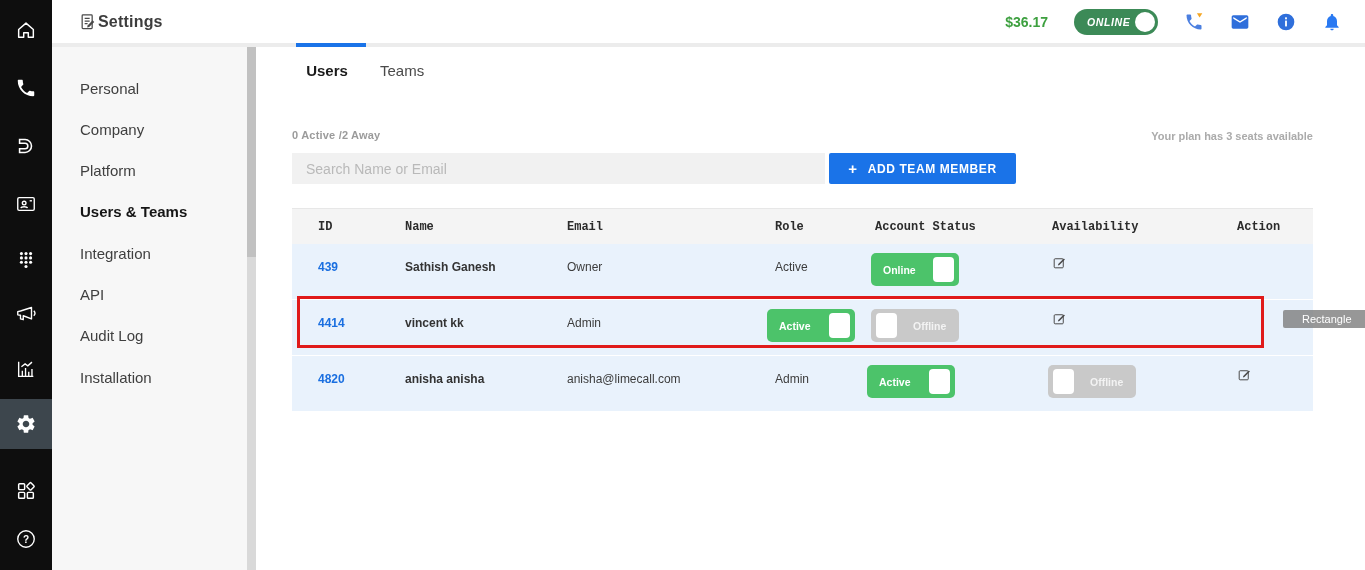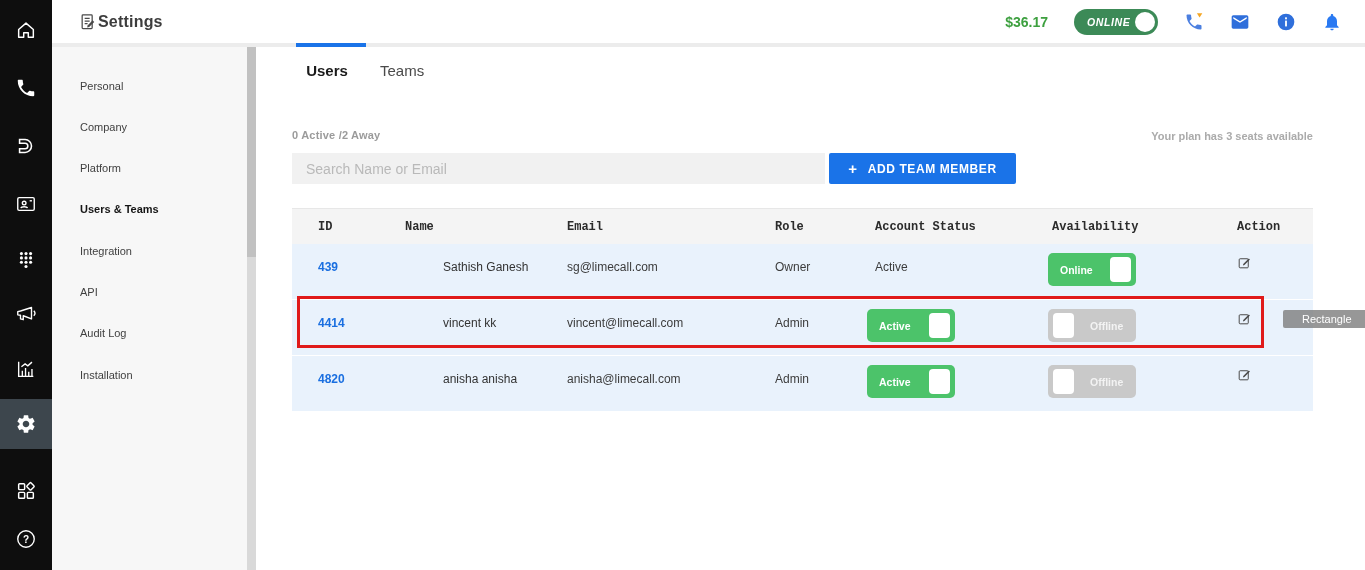--- a/index.html
+++ b/index.html
@@ -25,21 +25,21 @@
                  display:flex; align-items:center; cursor:pointer; }
   .online-pill .plabel { color:#fff; font-size:10.5px; font-weight:700; font-style:italic; letter-spacing:.6px; margin-left:13px; }
   .online-pill .pknob { position:absolute; right:3px; top:3px; width:20px; height:20px; border-radius:50%; background:#fff; }
   .tb-icon { width:20px; height:20px; cursor:pointer; display:inline-flex; }
 
   .header-band { position:absolute; left:52px; top:43px; width:1313px; height:4px; background:#ececec; z-index:4; }
   .tab-indicator { position:absolute; left:296px; top:43px; width:70px; height:4px; background:#1a73e8; z-index:5; }
 
   
   .sidebar { position:absolute; left:52px; top:47px; width:195px; height:523px; background:#f7f7f7; z-index:3; }
-  .sidebar-item { position:absolute; left:28px; font-size:11px; color:#3f3f3f; cursor:pointer; white-space:nowrap; }
+  .sidebar-item { position:absolute; left:28px; font-size:15px; color:#3f3f3f; cursor:pointer; white-space:nowrap; }
   .sidebar-item.active { font-weight:700; color:#151515; }
   .sidebar-scrollbar { position:absolute; left:247px; top:47px; width:9px; height:523px; background:#d9d9d9; z-index:3; }
   .sidebar-scrollbar .thumb { position:absolute; left:0; top:0; width:9px; height:210px; background:#c1c1c1; }
 
   
   .content { position:absolute; left:256px; top:52px; width:1109px; height:523px; background:#fff; }
   .tabs { position:absolute; left:40px; top:8px; display:flex; gap:18px; }
   .tab { font-size:15px; color:#4a4a4a; cursor:pointer; text-align:center; padding:2px 4px; }
   .tab.active { font-weight:700; color:#1b1b1b; min-width:62px; }
 
@@ -55,21 +55,21 @@
   .add-btn .plus { font-size:15px; font-weight:700; line-height:1; }
 
   
   .table { position:absolute; left:36px; top:156px; width:1021px; }
   .thead, .trow { display:grid; grid-template-columns:87px 162px 208px 100px 177px 185px 1fr; padding-left:26px; }
   .thead { height:36px; background:#f4f4f4; border-top:1px solid #e7e7e7; align-items:center;font-family:Liberation Mono, monospace; }
   .hcell { font-size:12px; font-weight:700; color:#2b2b2b; }
   .trow { height:55px; background:#e9f2fc; margin-bottom:1px; align-items:start; }
   .tcell { font-size:12px; color:#3c3c3c; padding-top:16px; }
   .id-link { color:#1a6fe0; font-weight:700; cursor:pointer; }
-  .c-name { font-weight:400; color:#333;margin-left:38px; }
+  .c-name { font-weight:700; color:#333; }
   .c-status, .c-avail { padding-top:9px; }
   .c-status .status-text { display:inline-block; padding-top:7px; }
   .c-action { padding-top:11px; }
   .edit-btn { cursor:pointer; display:inline-flex; }
   .edit-btn svg { width:15px; height:15px; }
 
   .toggle { position:relative; display:inline-flex; align-items:center; width:88px; height:33px; border-radius:5px;
             cursor:pointer; }
   .toggle.on { background:#4cc36a; }
   .toggle.off { background:#c9c9c9; }
@@ -239,38 +239,36 @@
         <span class="hcell">Email</span>
         <span class="hcell">Role</span>
         <span class="hcell">Account Status</span>
         <span class="hcell">Availability</span>
         <span class="hcell">Action</span>
       </div>
       <div>
           <div class="trow">
             <div class="tcell c-id"><span class="id-link">439</span></div>
             <div class="tcell c-name">Sathish Ganesh</div>
-            <div class="tcell c-email">sg@limecall.com</div>
             <div class="tcell c-role">Owner</div>
             <div class="tcell c-status"><span class="status-text">Active</span></div>
             <div class="tcell c-avail"><span class="toggle on">
                 <span class="knob"></span>
                 <span class="tlabel">Online</span>
               </span></div>
             <div class="tcell c-action"><span class="edit-btn">
     <svg viewBox="0 0 24 24" fill="none" stroke="#4a4a4a" stroke-width="1.6">
                   <rect x="3.5" y="6" width="14.5" height="14.5" rx="1.5"></rect>
                   <path d="M10 14.2 18.8 5.4l1.9 1.9-8.8 8.8-2.4.5z" fill="#4a4a4a" stroke="none"></path>
                 </svg>
   </span></div>
           </div>
           <div class="trow">
             <div class="tcell c-id"><span class="id-link">4414</span></div>
             <div class="tcell c-name">vincent kk</div>
-            <div class="tcell c-email">vincent@limecall.com</div>
             <div class="tcell c-role">Admin</div>
             <div class="tcell c-status"><span class="toggle on">
                 <span class="knob"></span>
                 <span class="tlabel">Active</span>
               </span></div>
             <div class="tcell c-avail"><span class="toggle off">
                 <span class="knob"></span>
                 <span class="tlabel">Offline</span>
               </span></div>
             <div class="tcell c-action"><span class="edit-btn">

